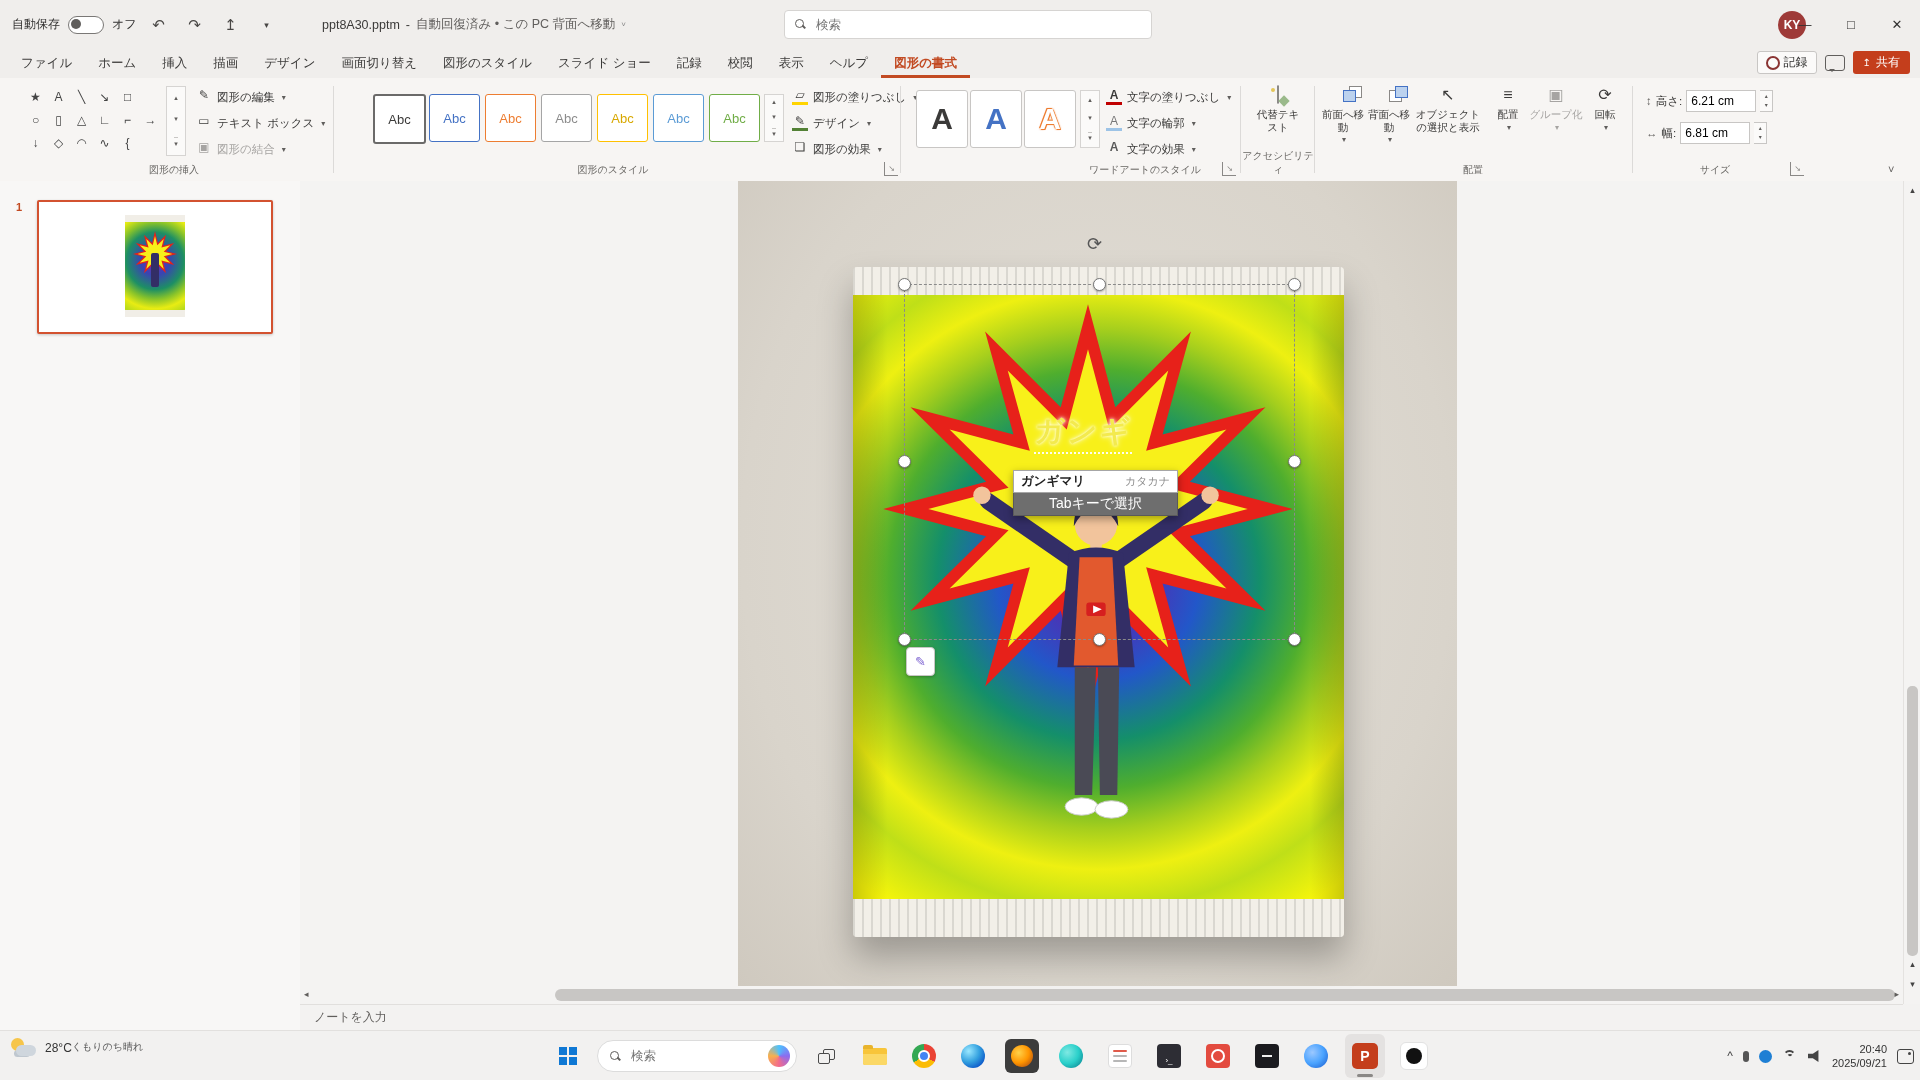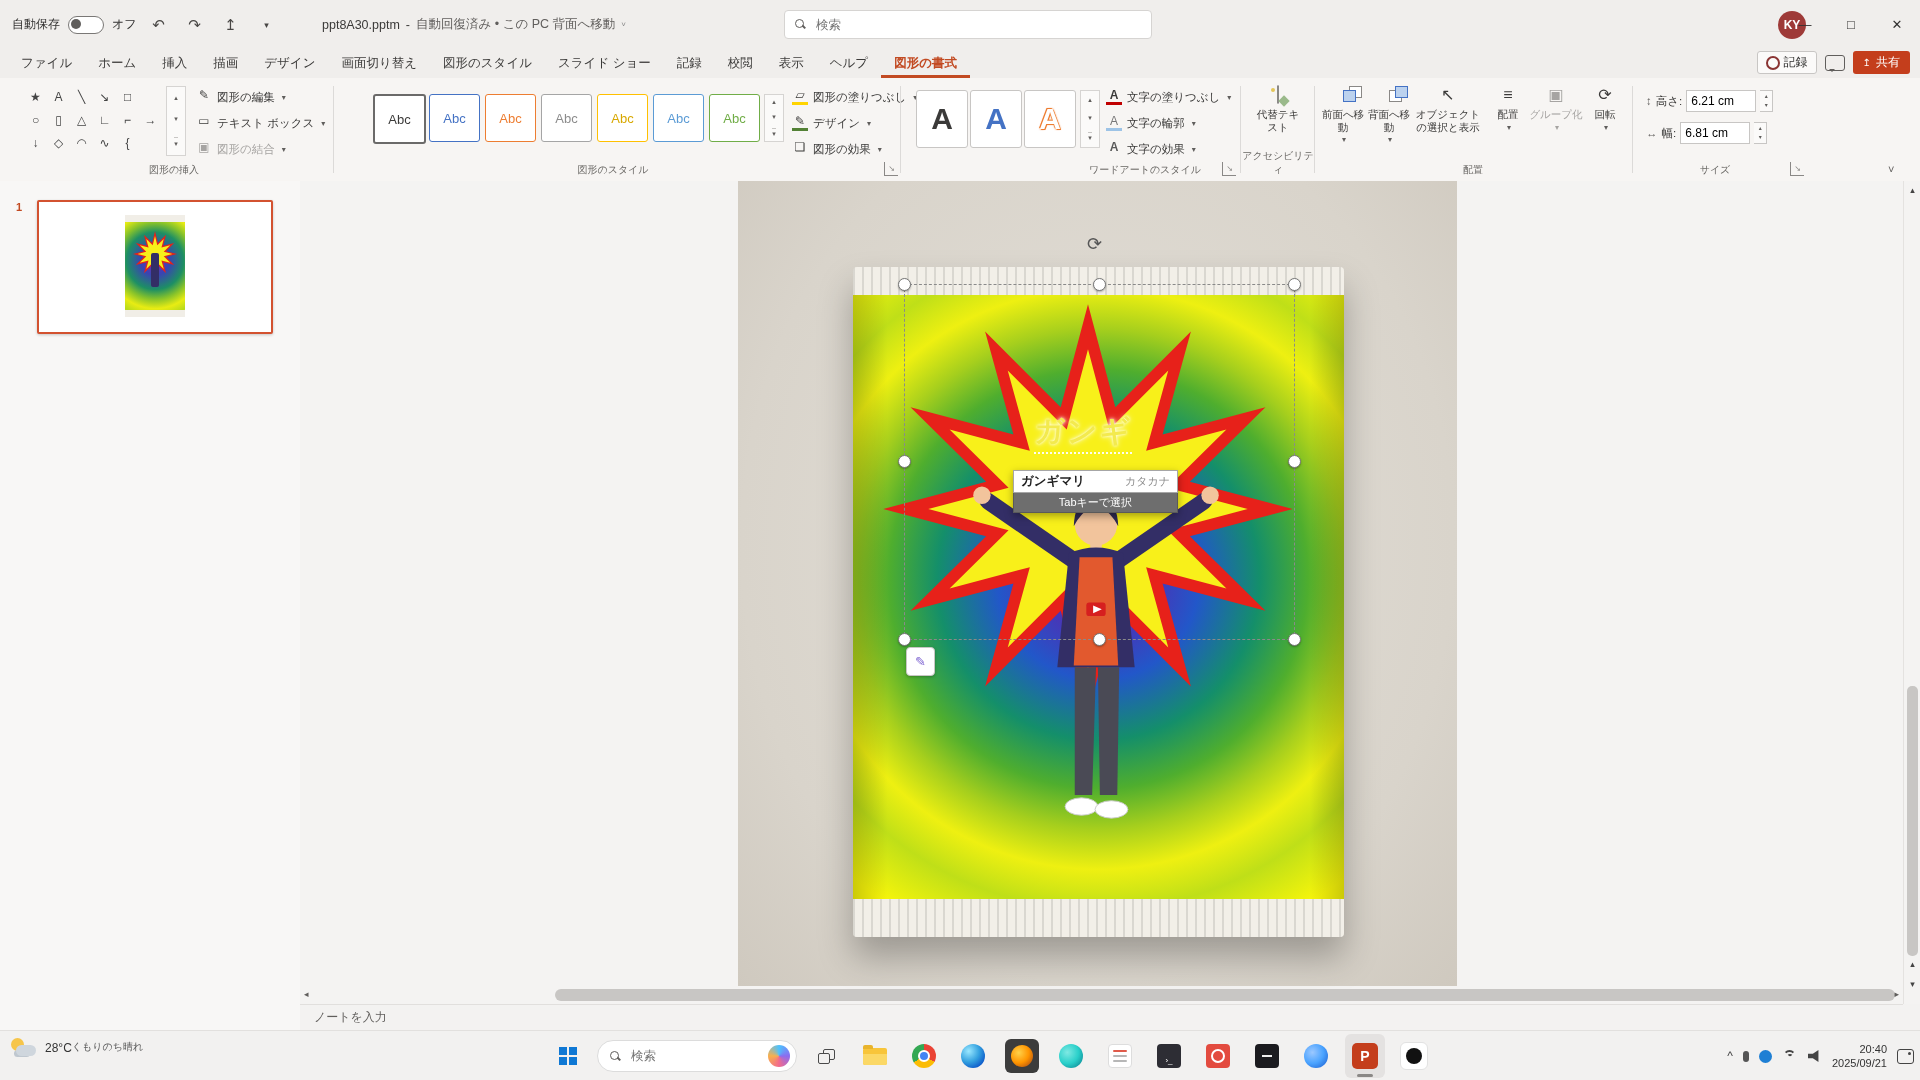--- a/index.html
+++ b/index.html
@@ -92,21 +92,21 @@
     text-shadow:0 0 3px #ffffff,0 0 6px #fffbd0;border-bottom:2px dotted #fdfdf0;letter-spacing:2px;z-index:5;}
   
   .sel-rect{position:absolute;left:166px;top:103px;width:389px;height:354px;border:1.5px dashed #8a8a8a;z-index:6;}
   .hdl{position:absolute;width:11px;height:11px;border-radius:50%;background:#fff;border:1.5px solid #767676;box-shadow:0 1px 2px rgba(0,0,0,.3);z-index:7;}
   .rot-hdl{position:absolute;left:349px;top:52px;font-size:18px;color:#555;z-index:7;}
   
   .ime{position:absolute;left:275px;top:289px;width:165px;z-index:9;box-shadow:0 3px 8px rgba(0,0,0,.35);font-size:12.5px;}
   .ime-row1{display:flex;align-items:center;background:#fff;border:1px solid #a6a6a6;padding:2px 7px;gap:8px;}
   .ime-cand{font-weight:bold;color:#222;}
   .ime-cat{margin-left:auto;color:#8a8a8a;font-size:11px;}
-  .ime-row2{background:#6e6e6e;color:#fff;font-size:11px;text-align:center;padding:2px 4px;border:1px solid #5a5a5a;border-top:none;}
+  .ime-row2{background:#6e6e6e;color:#fff;font-size:14px;text-align:center;padding:2px 4px;border:1px solid #5a5a5a;border-top:none;}
   .pen-btn{position:absolute;left:168px;top:466px;width:27px;height:27px;background:#fff;border:1px solid #c8c6c4;border-radius:4px;
     box-shadow:0 1px 3px rgba(0,0,0,.25);display:flex;align-items:center;justify-content:center;font-size:13px;color:#7a5fd0;z-index:6;}
   
   .hscroll{position:absolute;left:0;bottom:2px;width:1603px;height:14px;}
   .hthumb{position:absolute;left:255px;top:1px;width:1340px;height:12px;background:#c8c6c4;border-radius:6px;}
   .harrow{position:absolute;top:1px;font-size:9px;color:#605e5c;}
   #vscroll{left:1903px;top:181px;width:17px;height:823px;background:#f4f3f2;border-left:1px solid #e4e2e0;}
   .vthumb{position:absolute;left:3px;top:505px;width:11px;height:270px;background:#c8c6c4;border-radius:5px;}
   .varrow{position:absolute;left:0;width:17px;text-align:center;font-size:9px;color:#444;}
   

